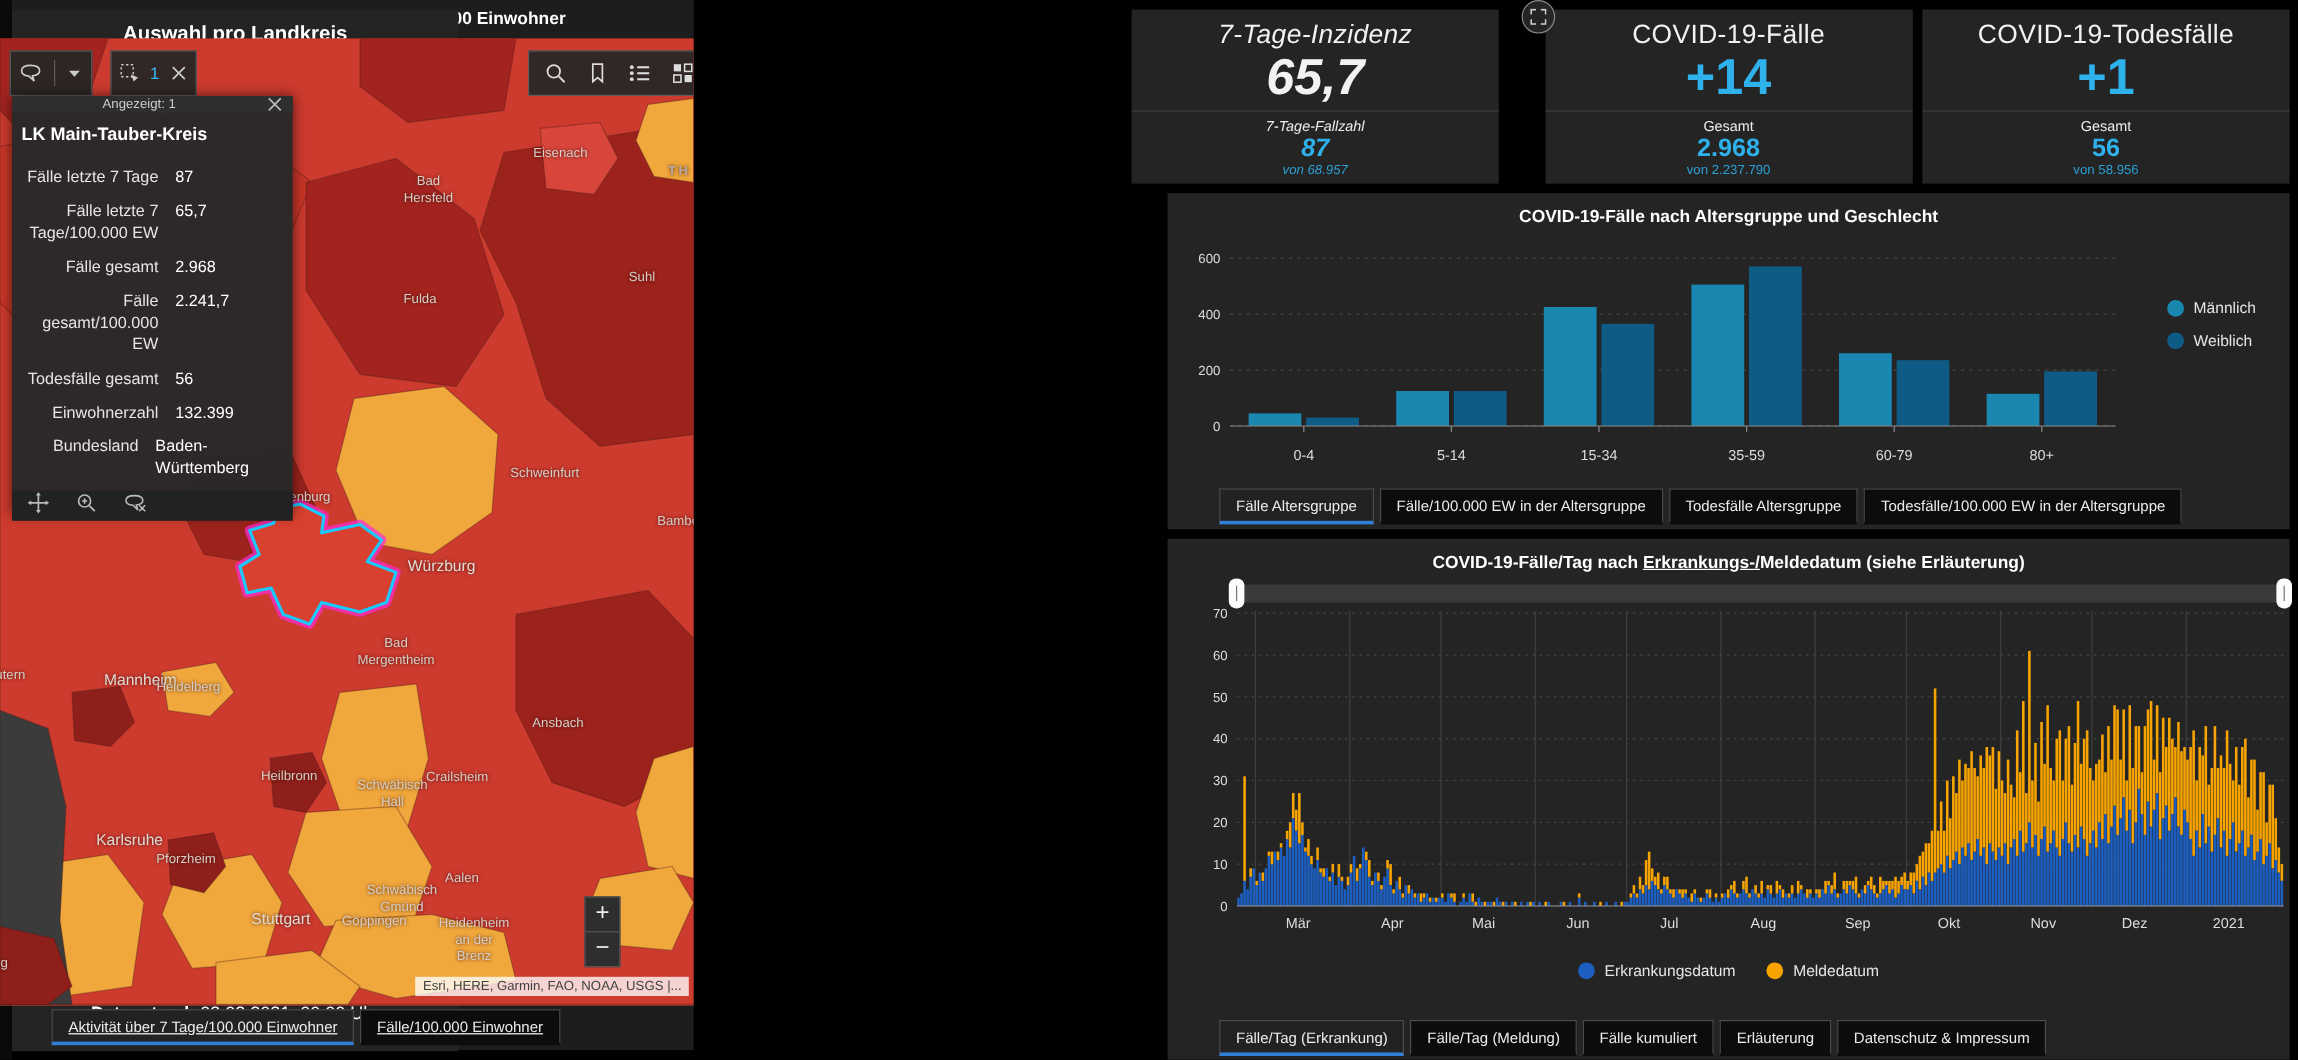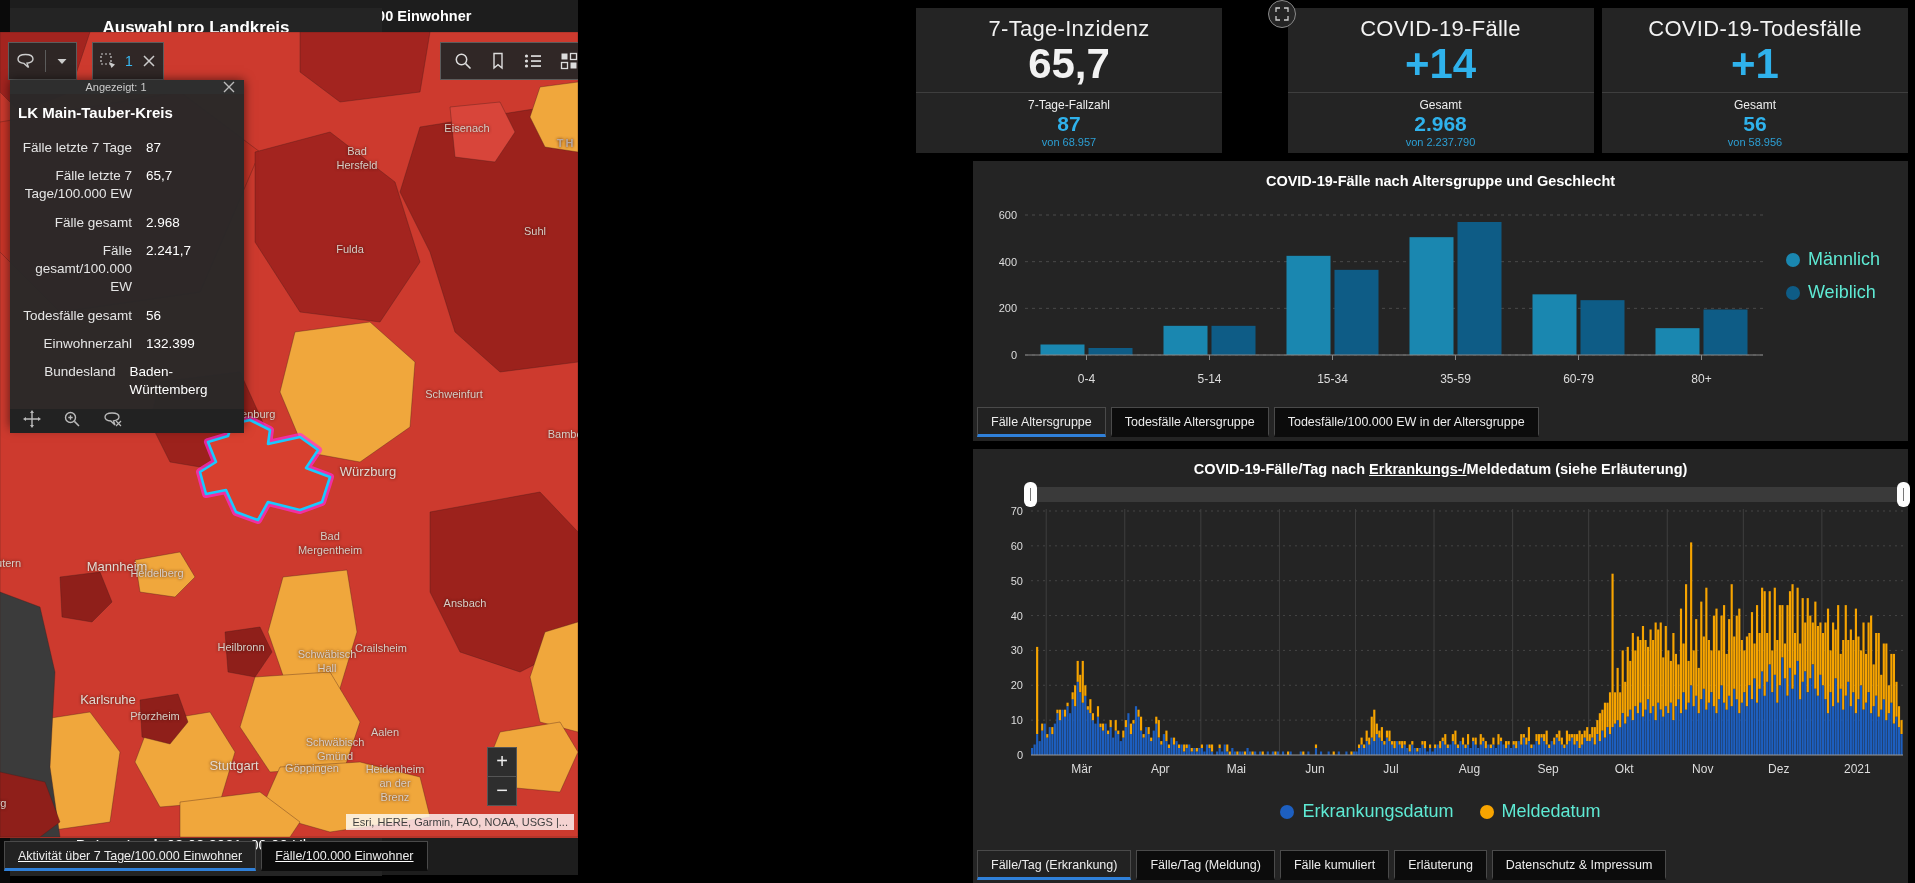--- a/index.html
+++ b/index.html
@@ -21,21 +21,21 @@
   .list-row .v2{width:60px;text-align:right;color:#39c2f7;}
   .list-row .v3{margin-left:16px;}
   #left-tabs{position:absolute;left:10px;top:774px;width:372px;}
   #datenstand{left:10px;top:812px;width:372px;height:64px;display:flex;align-items:center;justify-content:center;font-size:15px;}
   #datenstand .txt b{font-weight:bold;}
   .scrollers{position:absolute;right:6px;top:8px;display:flex;flex-direction:column;gap:18px;}
   .scrollers svg{display:block;cursor:pointer;}
   
   .tabstrip{display:flex;gap:5px;background:transparent;align-items:stretch;}
   .tab{background:#0c0c0c;border:1px solid #4a4a4a;border-bottom:3px solid transparent;color:#ececec;font-size:12.5px;padding:7px 13px 5px 13px;cursor:pointer;white-space:nowrap;}
-  .tab.active{background:#222;border-bottom-color:#2f80d9;}
+  .tab.active{background:#222;border-bottom-color:#2f80d9;margin-left:39px;}
   
   #map-panel{left:388px;top:8px;width:578px;height:875px;background:#1d1d1d;}
   .map-title{height:32px;line-height:32px;text-align:center;font-weight:bold;font-size:14.5px;background:#1d1d1d;}
   #map-area{position:absolute;left:0;top:32px;width:578px;height:806px;overflow:hidden;background:#cd3a2e;}
   #map-svg{position:absolute;left:0;top:0;}
   .city{position:absolute;transform:translate(-50%,-50%);color:#d8cec6;font-size:11px;text-align:center;white-space:pre-line;text-shadow:0 0 3px rgba(60,20,15,.9);line-height:1.25;pointer-events:none;}
   .city.big{font-size:13px;color:#e3dad2;margin-top:15px;}
   .city.state{color:#b9a9a2;letter-spacing:2px;font-weight:bold;}
   .mtoolbox{position:absolute;display:flex;align-items:center;background:rgba(38,38,38,.94);border:1px solid #5c5c5c;height:36px;padding:0 6px;gap:8px;}
   .mtoolbox .sep{width:1px;height:22px;background:#5c5c5c;}
@@ -63,21 +63,21 @@
   .sc-title{font-size:22px;font-weight:300;color:#f2f2f2;margin-top:8px;letter-spacing:.3px;}
   .sc-value{font-size:42px;font-weight:bold;line-height:1.05;}
   .sc-div{border-top:1px solid #3e3e3e;margin-top:6px;}
   .sc-sub{font-size:12px;color:#eee;margin-top:5px;}
   .sc-subval{font-size:21px;font-weight:bold;color:#2fb2ec;line-height:1.1;}
   .sc-tot{font-size:11px;color:#2c9fd4;margin-top:1px;}
   #age-panel{left:973px;top:161px;width:935px;height:280px;}
   #daily-panel{left:973px;top:449px;width:935px;height:434px;}
   .chart-title{text-align:center;font-weight:bold;font-size:14.5px;padding-top:12px;}
   .chart-title .u{text-decoration:underline;}
-  .legend{display:flex;gap:26px;align-items:center;font-size:18px;color:#5eead4;}
+  .legend{display:flex;gap:26px;align-items:center;font-size:13px;color:#e5e5e5;}
   .legend .li{display:flex;align-items:center;gap:8px;cursor:pointer;}
   .legend .dot{width:14px;height:14px;border-radius:50%;}
   #age-legend{position:absolute;right:28px;top:88px;flex-direction:column;gap:12px;align-items:flex-start;}
   #daily-legend{position:absolute;left:0;right:0;top:352px;justify-content:center;}
   #age-tabs{position:absolute;left:4px;bottom:4px;}
   #daily-tabs{position:absolute;left:4px;bottom:3px;}
   
   #slider{position:absolute;left:58px;top:38px;width:872px;height:15px;background:#3a3a3a;border-radius:2px;}
   .handle{position:absolute;top:-5px;width:13px;height:25px;background:#fdfdfd;border-radius:6px;cursor:ew-resize;display:flex;align-items:center;justify-content:center;}
   .handle i{display:block;width:1.5px;height:13px;background:#777;}
@@ -309,21 +309,21 @@
       </div>
       <div class="attribution">Esri, HERE, Garmin, FAO, NOAA, USGS |...</div>
     </div>
     <div class="tabstrip" id="map-tabs">
         <div class="tab active">Aktivität über 7 Tage/100.000 Einwohner</div>
         <div class="tab">Fälle/100.000 Einwohner</div>
       </div>
   </div>
 
   <div id="stat-cards">
-      <div class="statcard" style="left: 916px;">
+      <div class="statcard" style="left: 943px; font-style: italic;">
         <div class="sc-title">7-Tage-Inzidenz</div>
         <div class="sc-value" style="color:#f2f2f2">65,7</div>
         <div class="sc-div"></div>
         <div class="sc-sub">7-Tage-Fallzahl</div>
         <div class="sc-subval">87</div>
         <div class="sc-tot">von 68.957</div>
       </div>
       <div class="statcard" style="left: 1287.5px;">
         <div class="sc-title">COVID-19-Fälle</div>
         <div class="sc-value" style="color:#2fb2ec">+14</div>
@@ -384,20 +384,21 @@
           <span class="dot" style="background:#1a87b0"></span>
           <span>Männlich</span>
         </div>
         <div class="li">
           <span class="dot" style="background:#0e5c86"></span>
           <span>Weiblich</span>
         </div>
       </div>
     <div class="tabstrip" id="age-tabs">
         <div class="tab active">Fälle Altersgruppe</div>
+        <div class="tab">Fälle/100.000 EW in der Altersgruppe</div>
         <div class="tab">Todesfälle Altersgruppe</div>
         <div class="tab">Todesfälle/100.000 EW in der Altersgruppe</div>
       </div>
   </div>
 
   <div class="panel" id="daily-panel">
     <div class="chart-title" id="daily-title"><span>COVID-19-Fälle/Tag nach </span><span class="u">Erkrankungs-/</span><span>Meldedatum (siehe Erläuterung)</span></div>
     <div id="slider">
       <div class="handle" style="left:-7px;">
           <i></i>

